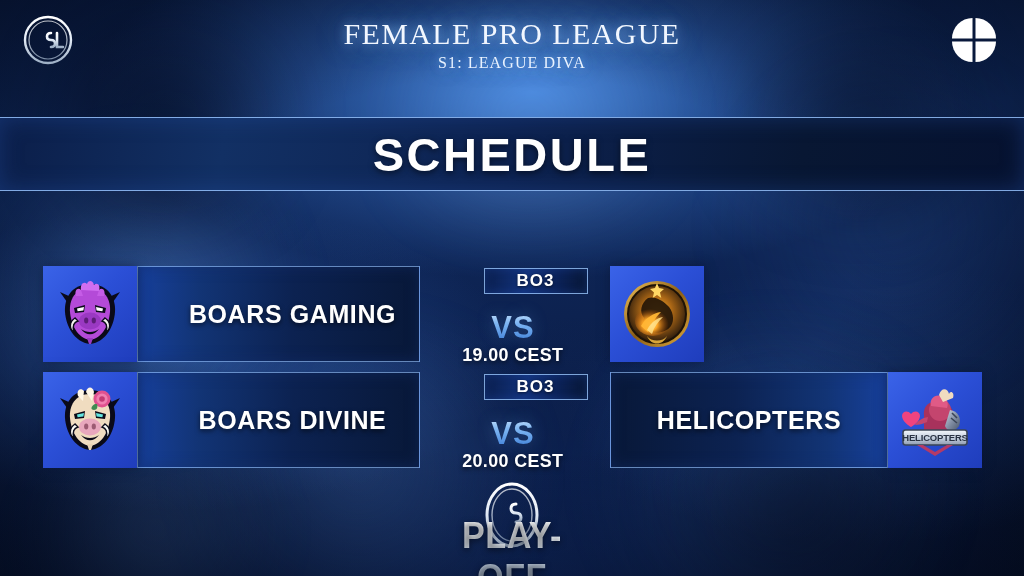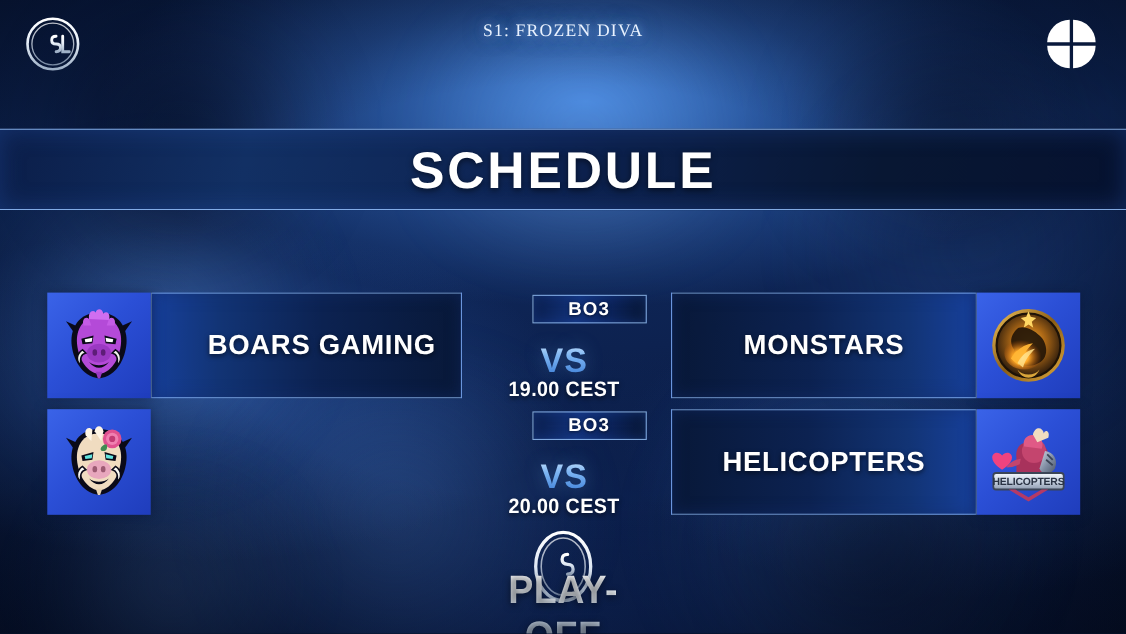--- a/index.html
+++ b/index.html
@@ -186,21 +186,22 @@
           <path d="M19 21 L25 21"></path>
           <path d="M19 28 L24 28"></path>
           <path d="M19 35 L25 35"></path>
           <path d="M31 21 Q27 21 27 24.5 Q27 28 31 28 Q35 28 35 31.5 Q35 35 31 35"></path>
           <path d="M37 21 L37 35 L43 35"></path>
         </g>
       </svg>
     </div>
 
     <div class="hdr-title-wrap">
-      <div class="hdr-sub">S1: FROZEN DIVA</div>
+      <div class="hdr-title">FEMALE PRO LEAGUE</div>
+      <div class="hdr-sub">S1: LEAGUE DIVA</div>
     </div>
 
     <div class="petal-mark">
       <svg viewBox="0 0 52 52" width="52" height="52">
         <g fill="#ffffff">
           <path d="M24.5 24.5 L24.5 4 A20.5 20.5 0 0 0 4 24.5 Z"></path>
           <path d="M27.5 24.5 L27.5 4 A20.5 20.5 0 0 1 48 24.5 Z"></path>
           <path d="M24.5 27.5 L24.5 48 A20.5 20.5 0 0 1 4 27.5 Z"></path>
           <path d="M27.5 27.5 L27.5 48 A20.5 20.5 0 0 0 48 27.5 Z"></path>
         </g>
@@ -257,23 +258,20 @@
 
       <div class="center-block">
         <div class="bo-box">
           <span class="bo-text">BO3</span>
         </div>
         <div class="vs-text">VS</div>
         <div class="time-text">19.00 CEST</div>
       </div>
 
       <div class="side side-right">
-        <div class="name-plate name-right">
-          <span class="team-name">MONSTARS</span>
-        </div>
         <div class="logo-tile">
           <svg viewBox="0 0 80 80" width="80" height="80">
             <defs>
               <radialGradient id="medal" cx="50%" cy="45%" r="55%">
                 <stop offset="0%" stop-color="#f7b63a"></stop>
                 <stop offset="45%" stop-color="#b06a16"></stop>
                 <stop offset="100%" stop-color="#2a1a0c"></stop>
               </radialGradient>
               <linearGradient id="rim" x1="0" y1="0" x2="1" y2="1">
                 <stop offset="0%" stop-color="#f2c45a"></stop>
@@ -333,20 +331,23 @@
               <ellipse cx="36.2" cy="46.5" rx="2.1" ry="2.9" fill="#9c5a72"></ellipse>
               <ellipse cx="43.8" cy="46.5" rx="2.1" ry="2.9" fill="#9c5a72"></ellipse>
 
               <path d="M25 44 C19 48 19 55 24 58 C22 52 24 48 28 47 Z" fill="#fdfcf6" stroke="#0a0a18" stroke-width="1.4"></path>
               <path d="M55 44 C61 48 61 55 56 58 C58 52 56 48 52 47 Z" fill="#fdfcf6" stroke="#0a0a18" stroke-width="1.4"></path>
               <path d="M31 55 C36 59 44 59 49 55 C44 62 36 62 31 55 Z" fill="#0a0a18"></path>
               <path d="M37 64 L43 64 L41 70 L39 70 Z" fill="#e8d3b4"></path>
             </g>
           </svg>
         </div>
+        <div class="name-plate name-left">
+          <span class="team-name">BOARS DIVINE</span>
+        </div>
       </div>
 
       <div class="center-block">
         <div class="bo-box">
           <span class="bo-text">BO3</span>
         </div>
         <div class="vs-text">VS</div>
         <div class="time-text">20.00 CEST</div>
       </div>
 

